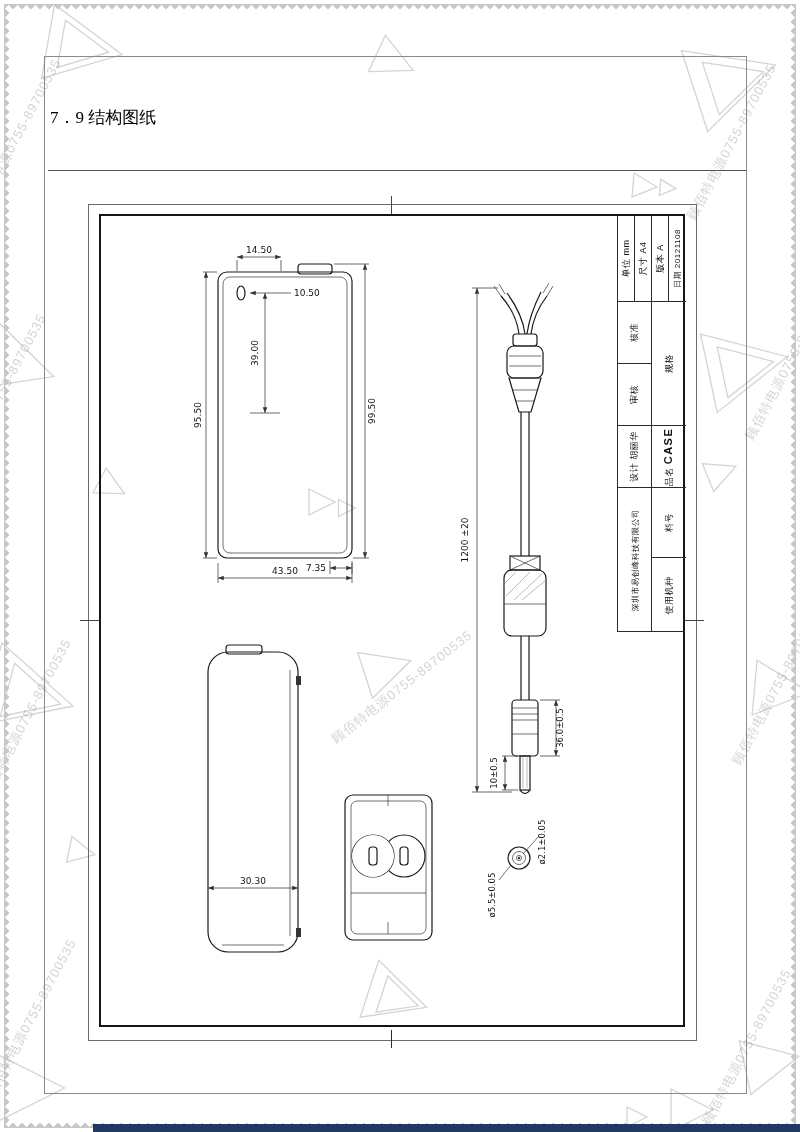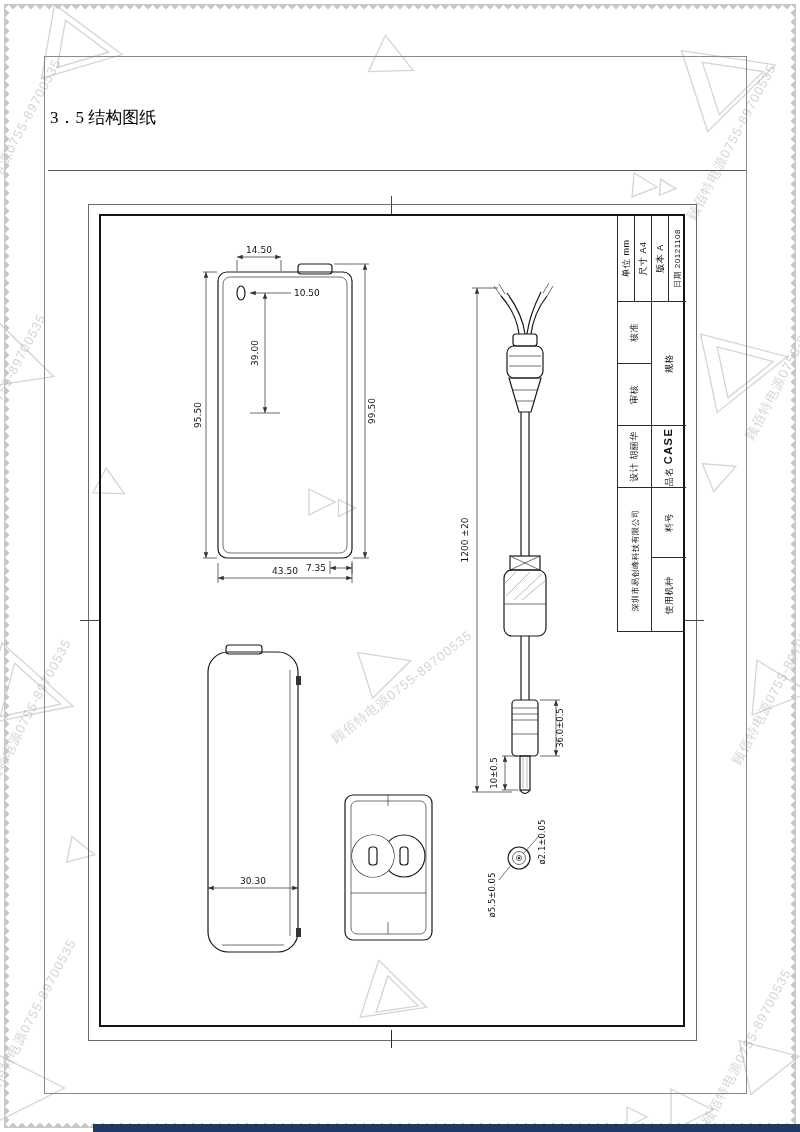--- a/index.html
+++ b/index.html
@@ -127,21 +127,21 @@
     <span class="wm-text wm8">顾佰特电源0755-89700535</span>
     <span class="wm-text wm9">顾佰特电源0755-89700535</span>
   </div>
 
   <div class="zz t"></div>
   <div class="zz b"></div>
   <div class="zz l"></div>
   <div class="zz r"></div>
 
   <div class="content-frame"></div>
-  <div class="heading">3．5 结构图纸</div>
+  <div class="heading">7．9 结构图纸</div>
   <div class="rule"></div>
 
   <div class="sheet-outer"></div>
   <div class="sheet-inner"></div>
   <div class="tick tt"></div>
   <div class="tick tb"></div>
   <div class="tick tl"></div>
   <div class="tick tr"></div>
 
   <svg class="drawing-svg" width="800" height="1132" viewBox="0 0 800 1132">

